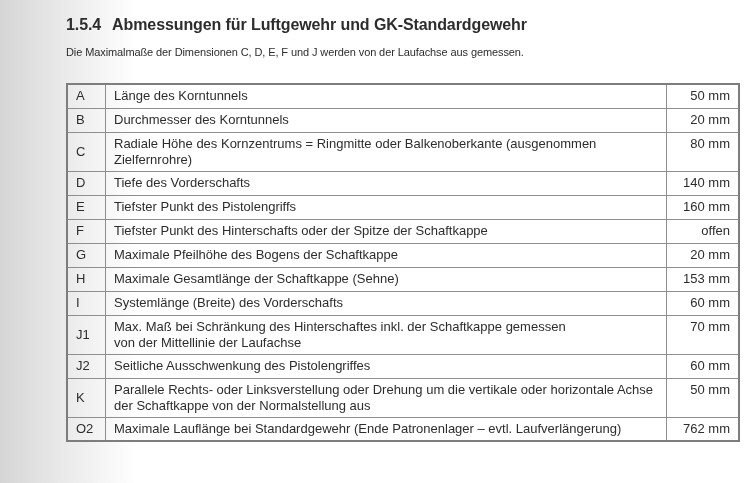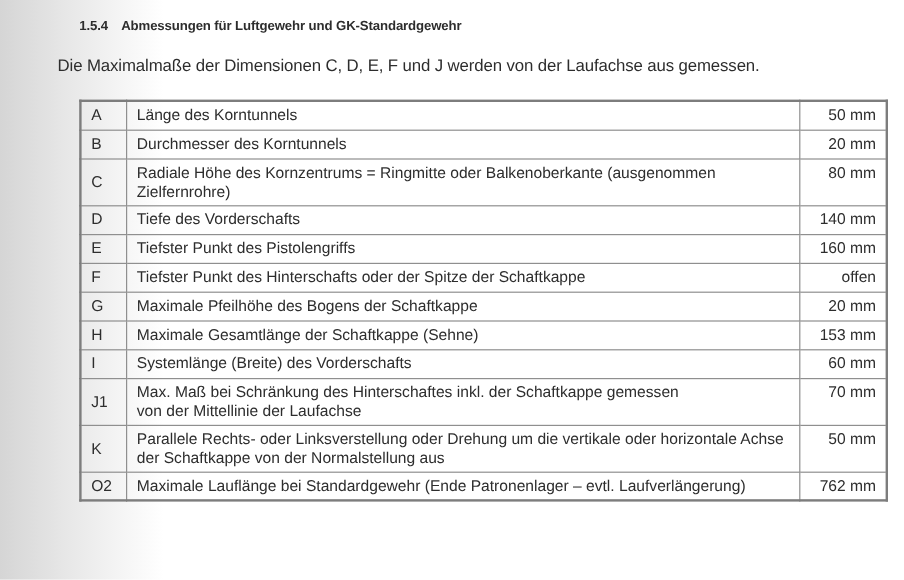--- a/index.html
+++ b/index.html
@@ -20,34 +20,34 @@
     left: 0;
     top: 0;
     width: 136px;
     height: 483px;
     background: linear-gradient(to right, #d5d5d5 0%, #e9e9e9 45%, #ffffff 100%);
   }
   .doc-heading {
     position: absolute;
     left: 66px;
     top: 16px;
-    font-size: 11px;
+    font-size: 16px;
     font-weight: bold;
     letter-spacing: -0.1px;
     white-space: nowrap;
   }
   .doc-heading .heading-number {
     display: inline-block;
     margin-right: 11px;
   }
   .doc-subtitle {
     position: absolute;
-    left: 48px;
+    left: 66px;
     top: 46px;
-    font-size: 14px;
+    font-size: 11px;
     letter-spacing: -0.1px;
     white-space: nowrap;
   }
   table.dimensions-table {
     position: absolute;
     left: 66px;
     top: 83px;
     width: 674px;
     border-collapse: collapse;
     font-size: 13px;
@@ -138,20 +138,25 @@
     <td class="cell-desc">Systemlänge (Breite) des Vorderschafts</td>
     <td class="cell-value">60 mm</td>
   </tr>
       <tr class="table-row">
     <td class="cell-code">J1</td>
     <td class="cell-desc">Max. Maß bei Schränkung des Hinterschaftes inkl. der Schaftkappe gemessen
 von der Mittellinie der Laufachse</td>
     <td class="cell-value">70 mm</td>
   </tr>
       <tr class="table-row">
+    <td class="cell-code">J2</td>
+    <td class="cell-desc">Seitliche Ausschwenkung des Pistolengriffes</td>
+    <td class="cell-value">60 mm</td>
+  </tr>
+      <tr class="table-row">
     <td class="cell-code">K</td>
     <td class="cell-desc">Parallele Rechts- oder Linksverstellung oder Drehung um die vertikale oder horizontale Achse
 der Schaftkappe von der Normalstellung aus</td>
     <td class="cell-value">50 mm</td>
   </tr>
       <tr class="table-row">
     <td class="cell-code">O2</td>
     <td class="cell-desc">Maximale Lauflänge bei Standardgewehr (Ende Patronenlager – evtl. Laufverlängerung)</td>
     <td class="cell-value">762 mm</td>
   </tr>

